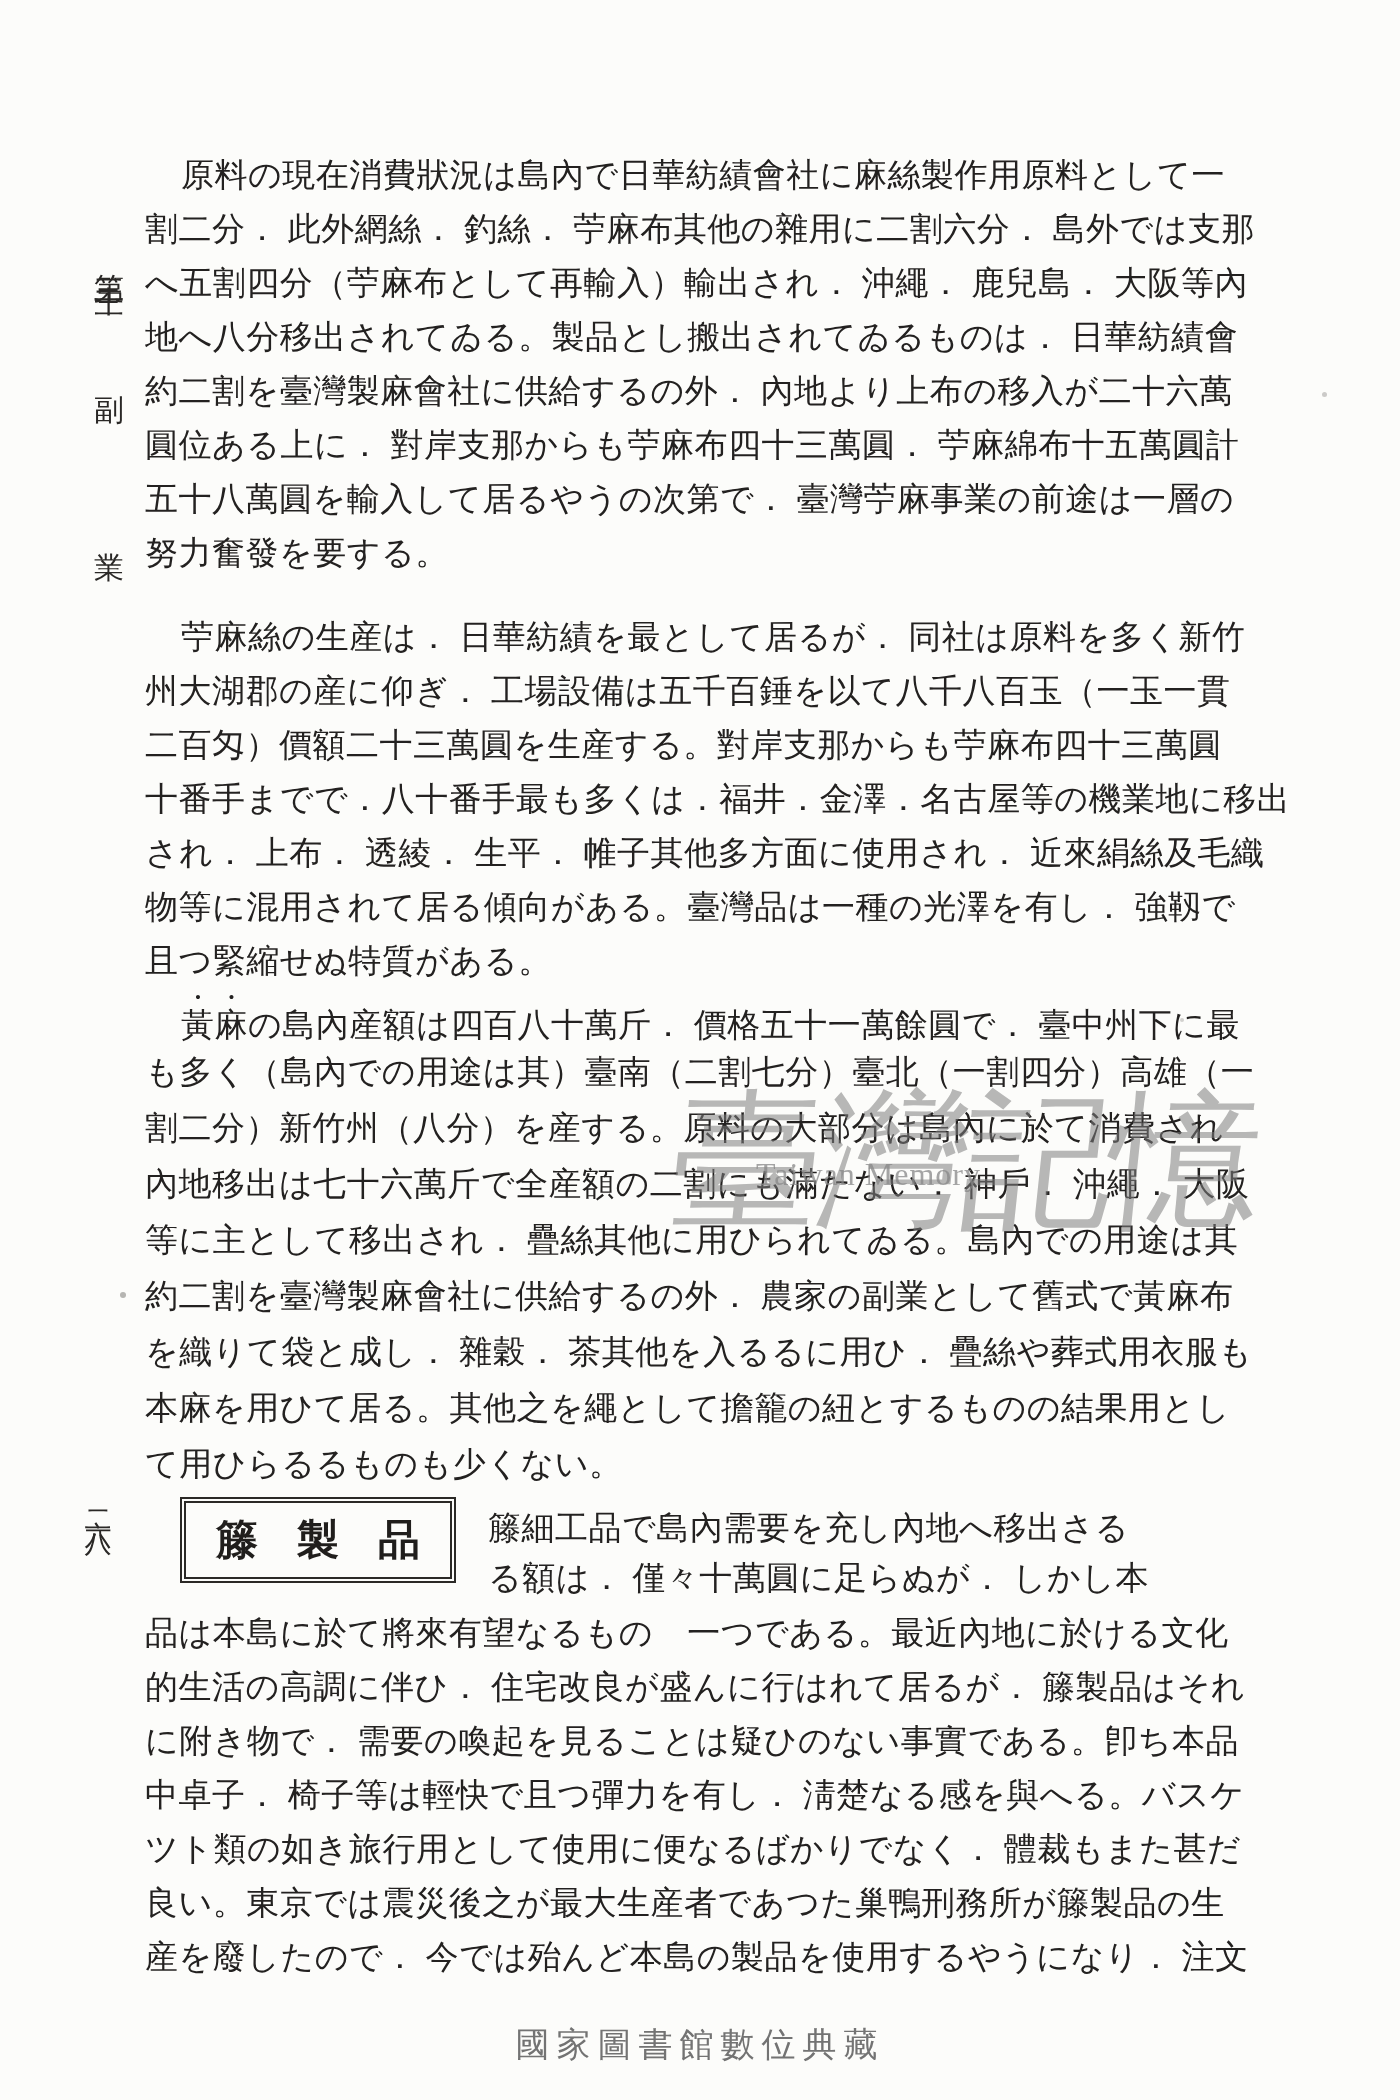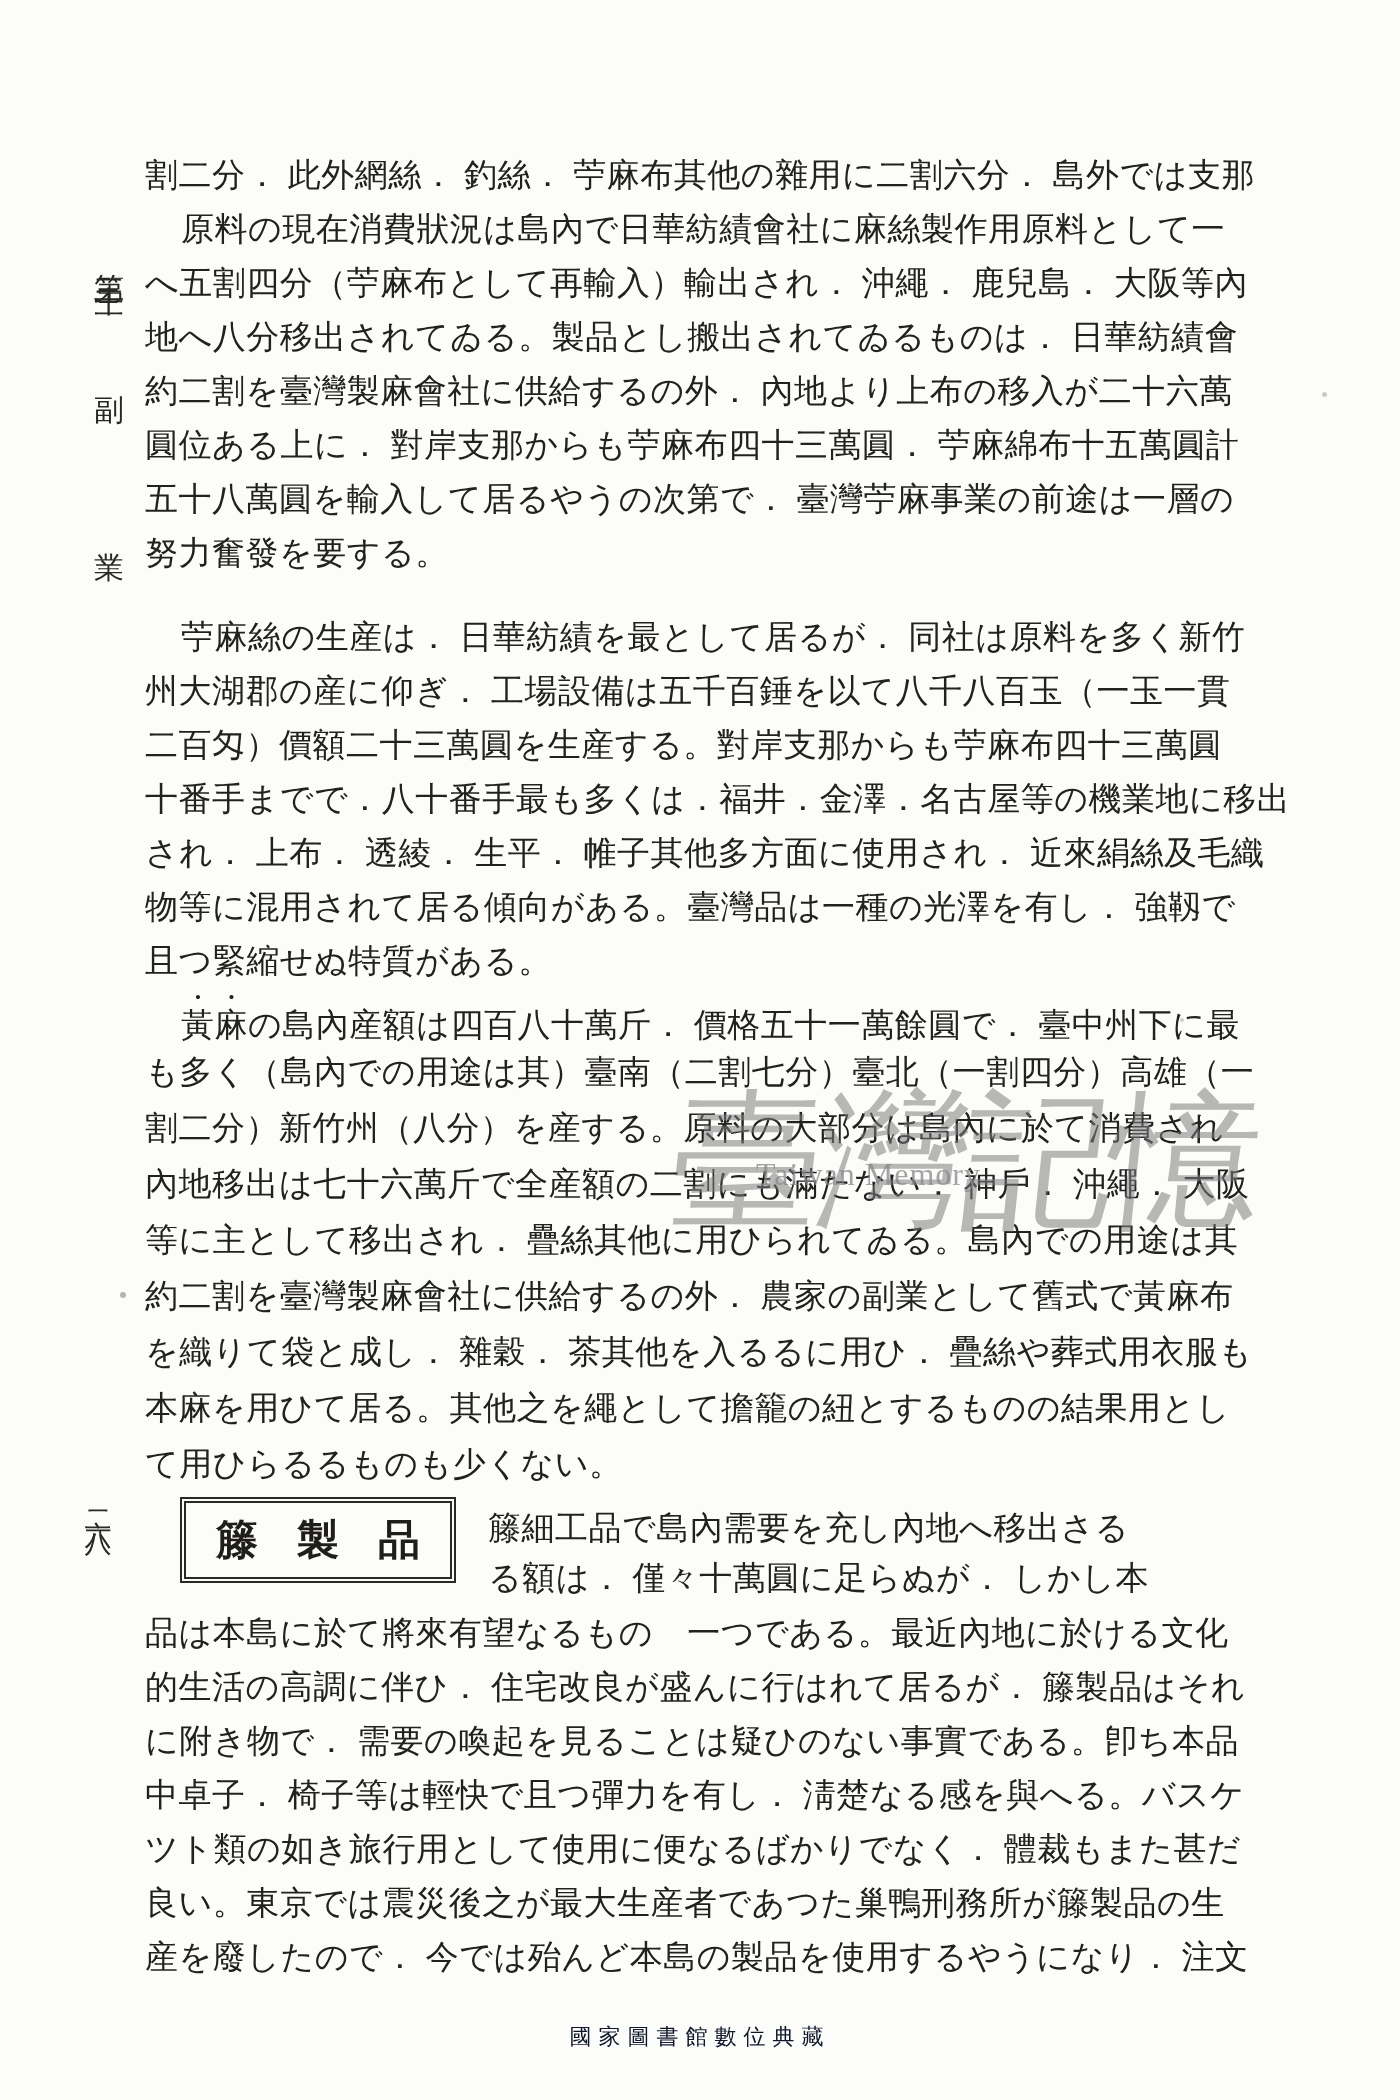--- a/index.html
+++ b/index.html
@@ -77,40 +77,40 @@
     left:756px;top:1156px;
     font-size:32px;
     color:rgba(135,135,135,0.75);
     letter-spacing:1px;
     pointer-events:none;
   }
   #footer-mark{
     position:absolute;
     left:0;right:0;top:2022px;
     text-align:center;
-    font-size:22px;
+    font-size:34px;
     letter-spacing:7px;
-    color:#0f172a;
+    color:#737373;
   }
   
   .speck{position:absolute;background:#6f6d6a;border-radius:50%;}
 </style>
 </head>
 <body>
 
 <div id="page">
 
   <div class="vtext" style="left:88px;top:250px;">第三十三</div>
   <div class="vtext" style="left:88px;top:372px;">副</div>
   <div class="vtext" style="left:88px;top:528px;">業</div>
   <div class="vtext" style="left:80px;top:1490px;font-size:27px;letter-spacing:9px;">二六八</div>
 
   <div class="para" style="top:148px;">
+    <div class="line indent">原料の現在消費狀況は島內で日華紡績會社に麻絲製作用原料として一</div>
     <div class="line">割二分． 此外網絲． 釣絲． 苧麻布其他の雜用に二割六分． 島外では支那</div>
-    <div class="line indent">原料の現在消費狀況は島內で日華紡績會社に麻絲製作用原料として一</div>
     <div class="line">へ五割四分（苧麻布として再輸入）輸出され． 沖繩． 鹿兒島． 大阪等內</div>
     <div class="line">地へ八分移出されてゐる。製品とし搬出されてゐるものは． 日華紡績會</div>
     <div class="line">約二割を臺灣製麻會社に供給するの外． 內地より上布の移入が二十六萬</div>
     <div class="line">圓位ある上に． 對岸支那からも苧麻布四十三萬圓． 苧麻綿布十五萬圓計</div>
     <div class="line">五十八萬圓を輸入して居るやうの次第で． 臺灣苧麻事業の前途は一層の</div>
     <div class="line">努力奮發を要する。</div>
   </div>
 
   <div class="para" style="top:610px;">
     <div class="line indent">苧麻絲の生産は． 日華紡績を最として居るが． 同社は原料を多く新竹</div>

